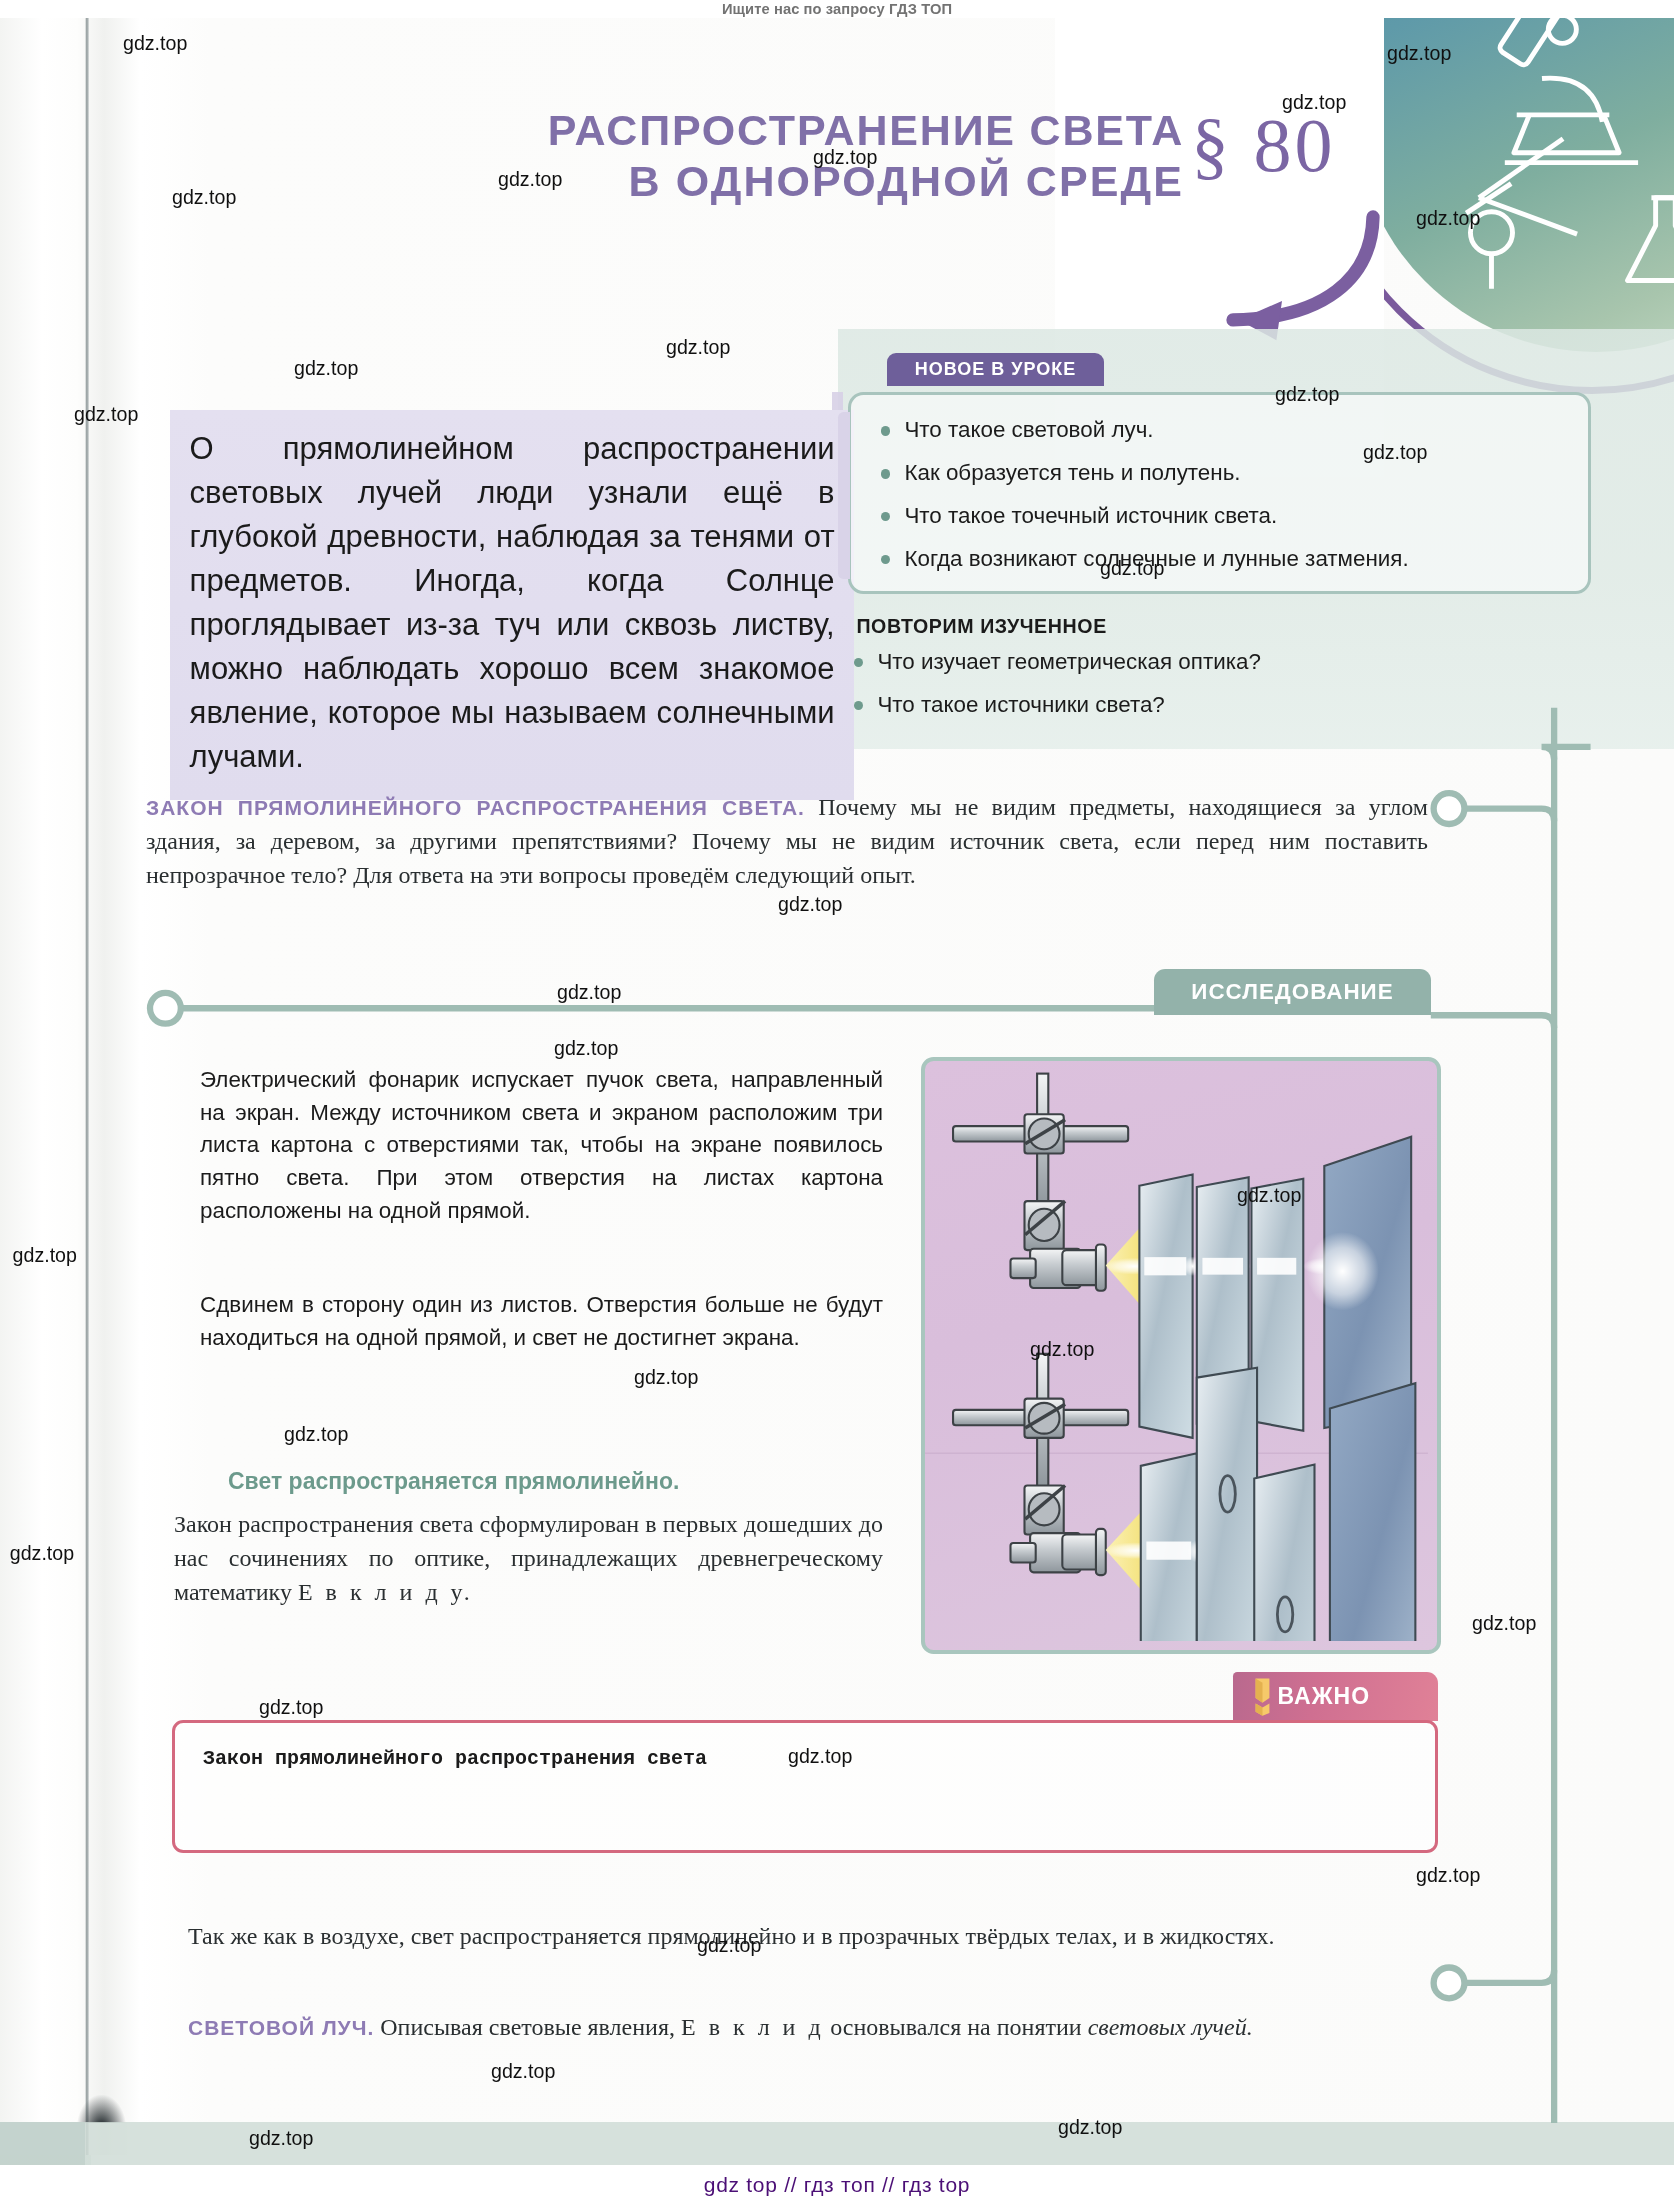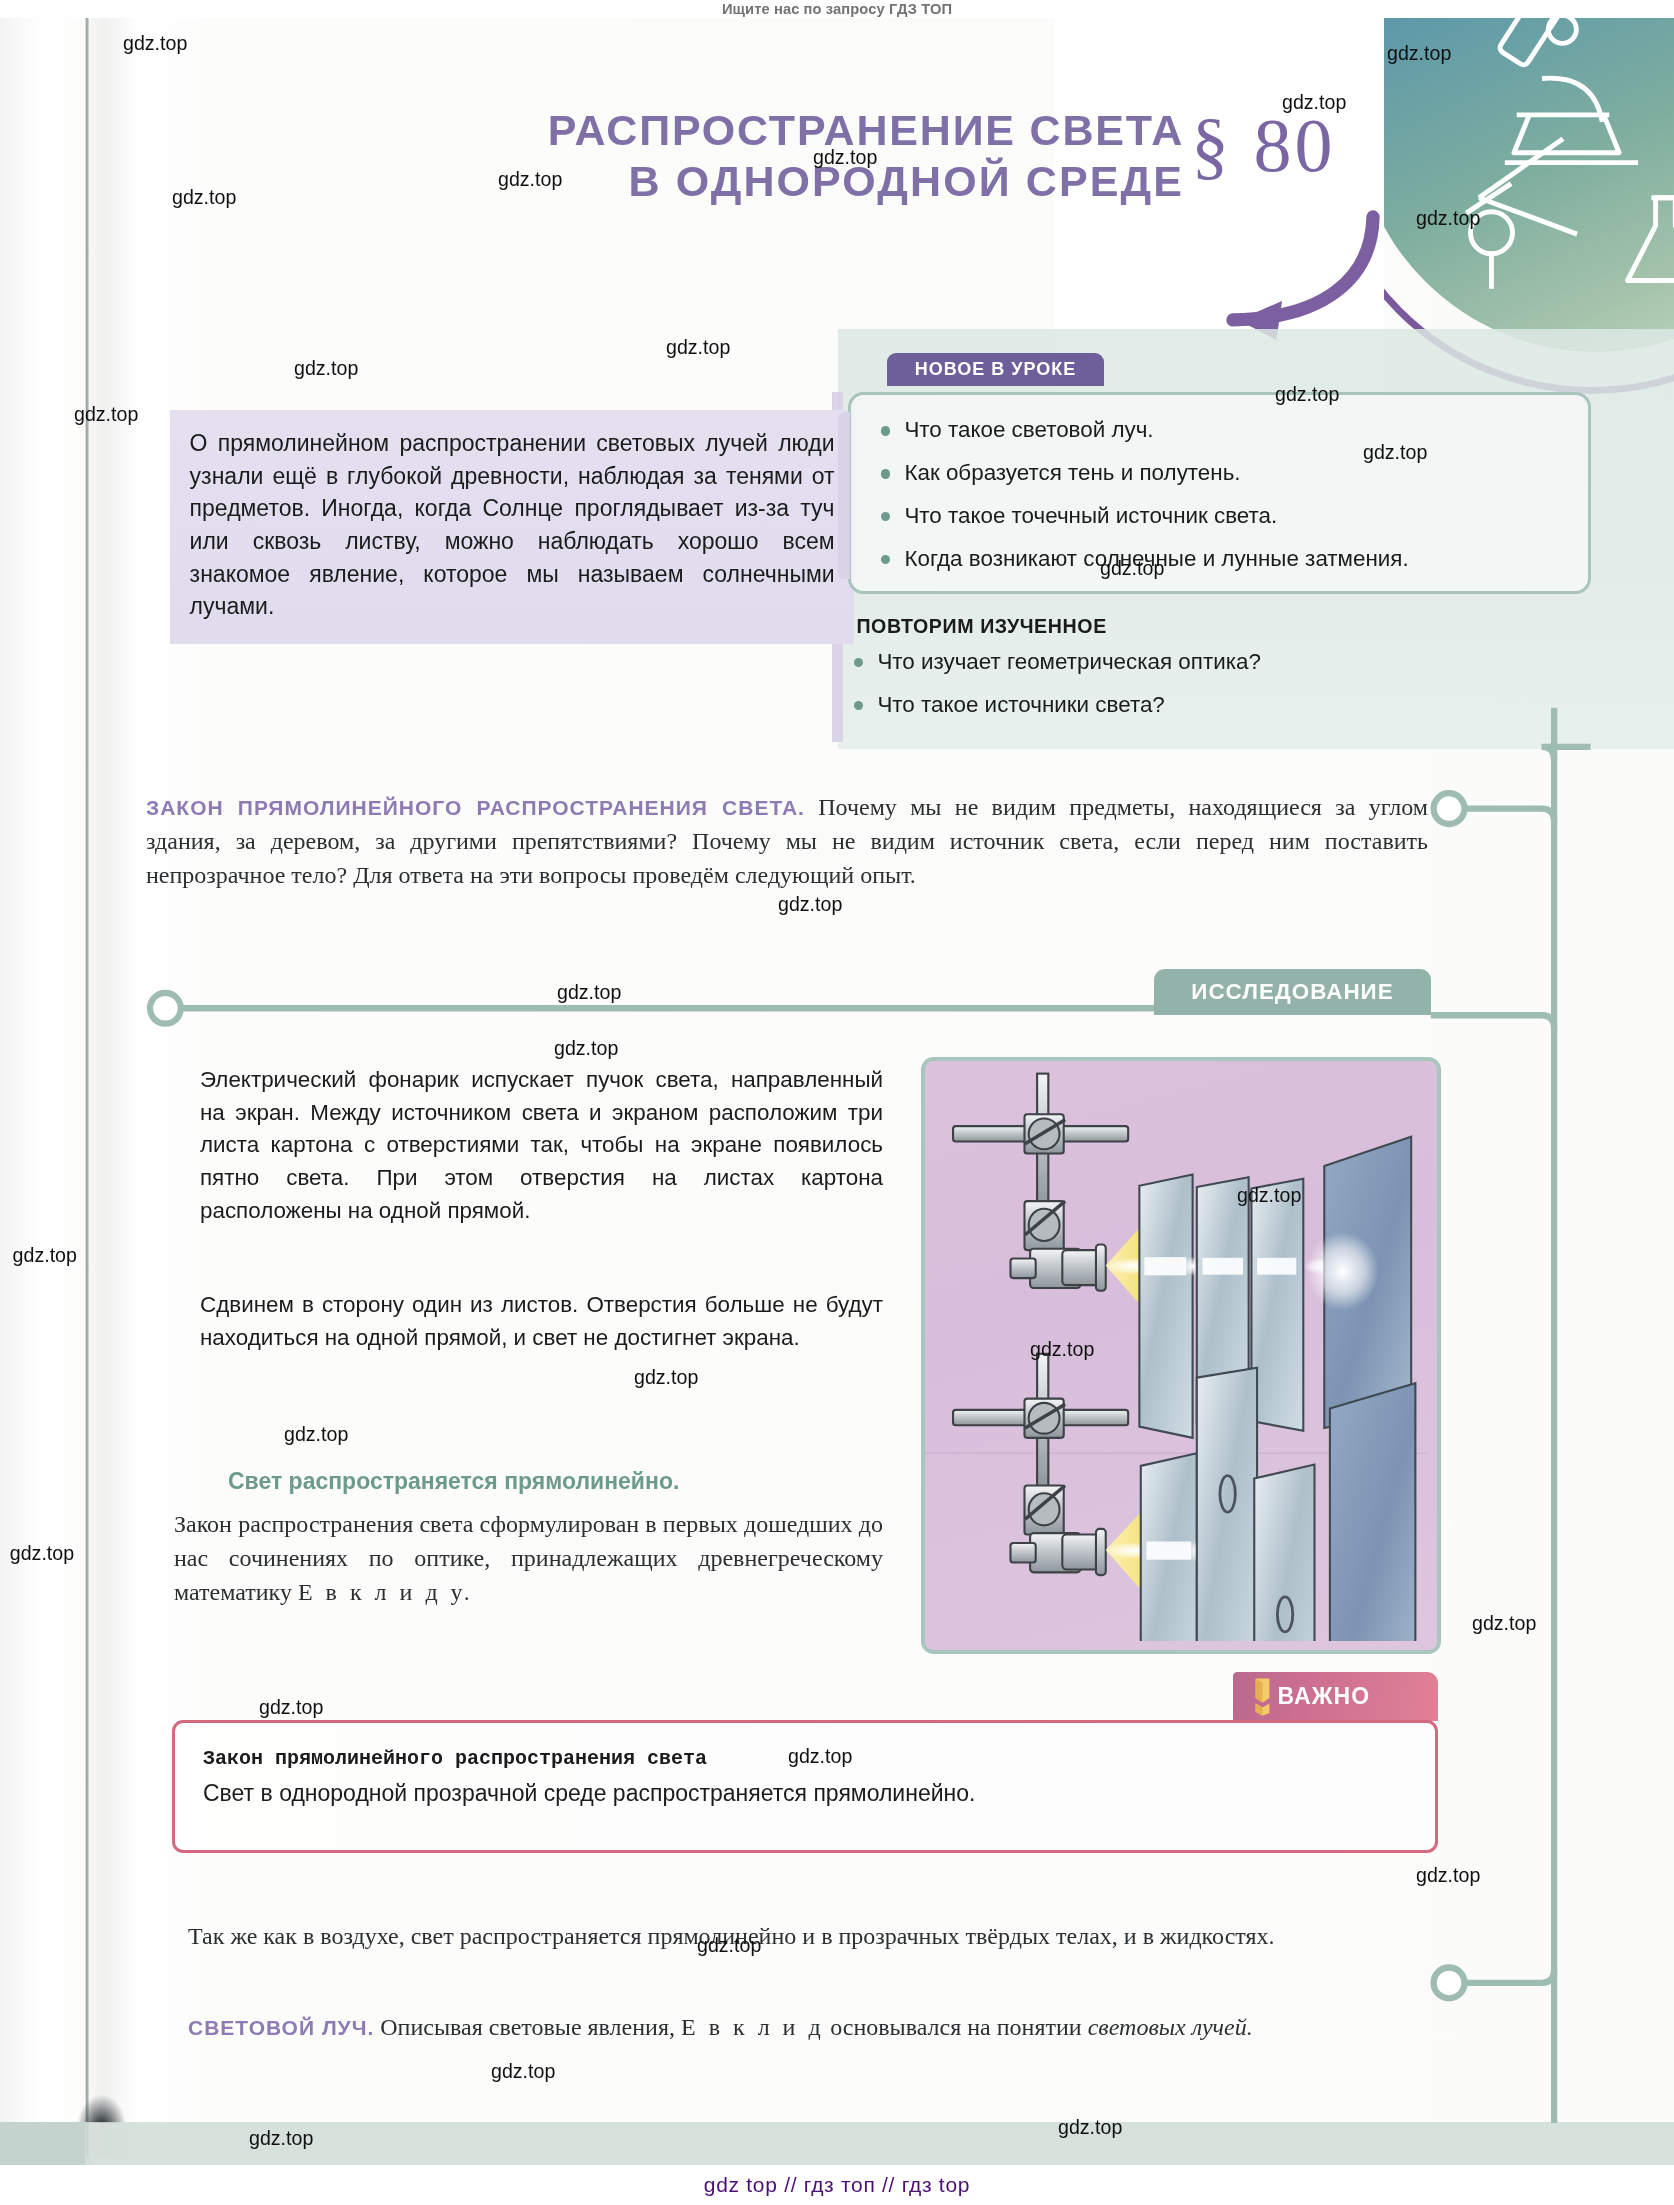--- a/index.html
+++ b/index.html
@@ -93,21 +93,21 @@
   .section-no{
     position:absolute;left:1191px;top:102px;color:#7b66a4;
     font-size:76px;font-weight:normal;font-family:"Liberation Serif",serif;
     letter-spacing:2.8px;
   }
 
   
   .intro{
     position:absolute;left:170px;top:410px;width:645px;padding:17px 19.6px 21px 19.6px;
     background:linear-gradient(180deg,#e4e0f0 0%,#e0dcee 100%);
-    color:#1b1b1b;font-size:23px;line-height:1.42;text-align:justify;
+    color:#1b1b1b;font-size:31px;line-height:1.42;text-align:justify;
     font-family:"Liberation Sans",sans-serif;
   }
 
   
   .newcard-tab{
     position:absolute;left:887px;top:353px;width:217px;height:33px;
     background:#6e5f9a;border-radius:9px 9px 0 0;
     display:flex;align-items:center;justify-content:center;
   }
   .newcard-tab span{
@@ -473,21 +473,20 @@
     <svg width="29" height="39" viewBox="0 0 42 56">
       <path d="M11 2 L31 2 L31 30 L21 37 L11 30 Z" fill="#f6c96a"></path>
       <path d="M11 2 L21 8 L21 37 L11 30 Z" fill="#e4b14f"></path>
       <path d="M11 38 L21 44 L31 38 L31 52 L21 56 L11 50 Z" fill="#f6c96a"></path>
       <path d="M11 38 L21 44 L21 56 L11 50 Z" fill="#e4b14f"></path>
     </svg>
     <span class="label">ВАЖНО</span>
   </div>
   <div class="lawbox">
     <div class="t1">Закон прямолинейного распространения света</div>
-    <div class="t2">Свет в однородной прозрачной среде распространяется прямолинейно.</div>
   </div>
 
   <div class="serif" style="left:146px;top:1919px;width:1282px;text-indent:42px;">Так же как в воздухе, свет распространяется прямолинейно и в прозрачных твёрдых телах, и в жидкостях.</div>
 
   <div class="serif" style="left:146px;top:2010px;width:1282px;text-indent:42px;">
     <span class="lead-caps">СВЕТОВОЙ ЛУЧ.</span><span> Описывая световые явления, </span><span class="sp">Е в к л и д</span><span> основывался на понятии </span><span class="ital">световых лучей.</span>
   </div>
 
   <div class="top-banner">
     <span>Ищите нас по запросу ГДЗ ТОП</span>

